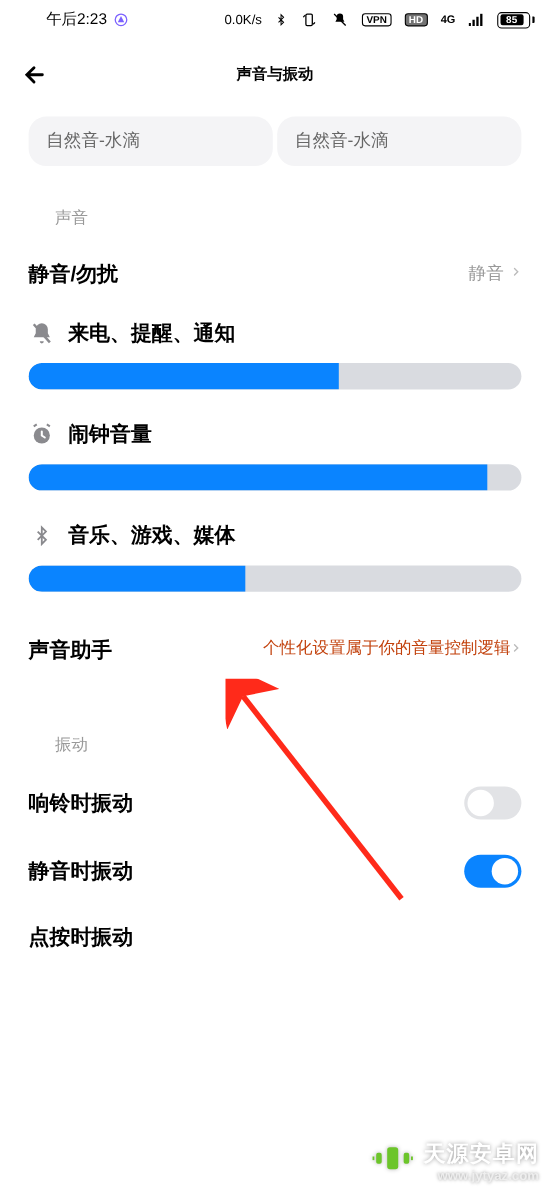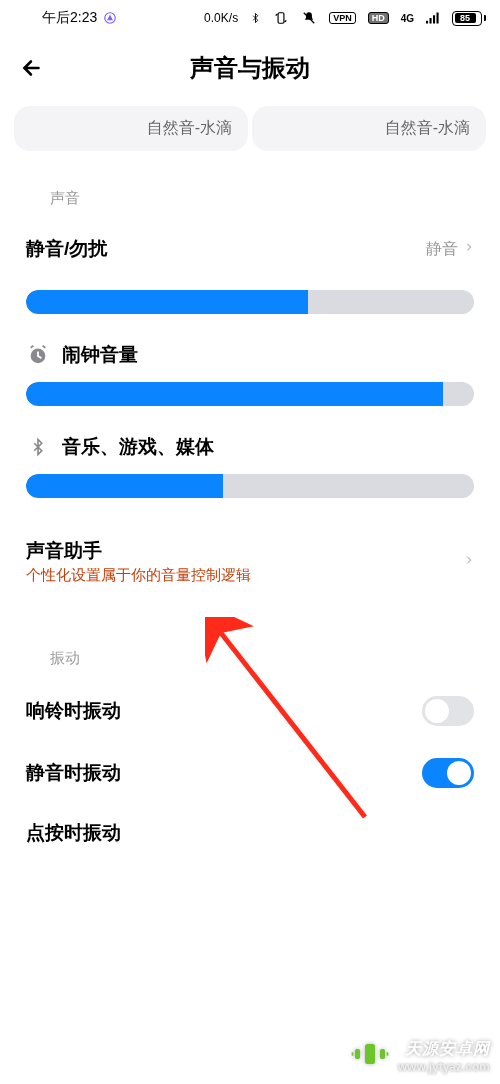--- a/index.html
+++ b/index.html
@@ -37,29 +37,28 @@
       display: flex;
       align-items: center;
       padding: 14px 14px 20px;
       position: relative;
     }
     .back-btn { width: 36px; height: 36px; display: flex; align-items: center; justify-content: center; }
     .header-title {
       position: absolute;
       left: 50%;
       transform: translateX(-50%);
-      font-size: 24px;
+      font-size: 14px;
       font-weight: 600;
     }
     
     .pill-row {
       display: flex;
       gap: 4px;
-      padding: 0 14px 18px;
-      text-align: right;
+      padding: 0 26px 18px;
     }
     .pill {
       flex: 1;
       background: #f4f4f6;
       border-radius: 16px;
       padding: 12px 16px;
       font-size: 16px;
       color: #666;
     }
     
@@ -84,21 +83,21 @@
       font-size: 16px;
       color: #999;
       margin-right: 6px;
     }
     .chevron { color: #bbb; }
     .row-sub {
       font-size: 15px;
       color: #c2410c;
       margin-top: 2px;
     }
-    .row-col { display: flex; flex-direction: column; flex: 1; }
+    .row-col { display: flex; flex-direction: row; flex: 1; }
     
     .slider-block { padding: 12px 26px 16px; }
     .slider-label-row {
       display: flex;
       align-items: center;
       gap: 12px;
       margin-bottom: 14px;
     }
     .slider-label-row .lbl {
       font-size: 19px;
@@ -148,21 +147,21 @@
       position: absolute;
       bottom: 0;
       right: 0;
       display: flex;
       align-items: center;
       gap: 8px;
       padding: 6px 10px;
       color: #fff;
     }
     .wm-text { text-align: right; }
-    .wm-line1 { font-size: 16px; font-weight: 800; letter-spacing: 1px; text-shadow: 0 0 4px rgba(0,0,0,.4); font-style: italic; }
+    .wm-line1 { font-size: 20px; font-weight: 800; letter-spacing: 1px; text-shadow: 0 0 4px rgba(0,0,0,.4); }
     .wm-line2 { font-size: 12px; font-weight: 600; color: #eee; text-shadow: 0 0 3px rgba(0,0,0,.4); }
     .wm-icon svg { filter: drop-shadow(0 0 2px rgba(0,0,0,.3)); }
   </style>
 </head>
 <body>
 
 <div class="status-bar">
   <div class="status-left">
     <span>午后2:23</span>
     <span class="ico">
@@ -228,20 +227,29 @@
   <div class="row-title">静音/勿扰</div>
   <div class="row-value">静音</div>
   <span class="chevron">
     <svg width="10" height="16" viewBox="0 0 24 24" fill="none" stroke="#bbb" stroke-width="3" stroke-linecap="round">
         <path d="M9 5l7 7-7 7"></path>
       </svg>
   </span>
 </div>
 
 <div class="slider-block">
+  <div class="slider-label-row">
+    <span class="slider-icon">
+      <svg width="22" height="22" viewBox="0 0 24 24" fill="#8a8a8e">
+          <path d="M12 2a6 6 0 0 0-6 6v4l-2 4h16l-2-4V8a6 6 0 0 0-6-6zM10 20a2 2 0 0 0 4 0"></path>
+          <line x1="4" y1="3" x2="20" y2="21" stroke="#8a8a8e" stroke-width="2.5"></line>
+        </svg>
+    </span>
+    <span class="lbl">来电、提醒、通知</span>
+  </div>
   <div class="slider-track">
     <div class="slider-fill" id="fill-notify" style="width: 63%;"></div>
   </div>
 </div>
 
 <div class="slider-block">
   <div class="slider-label-row">
     <span class="slider-icon">
       <svg width="22" height="22" viewBox="0 0 24 24" fill="#8a8a8e">
           <circle cx="12" cy="13" r="8"></circle>

